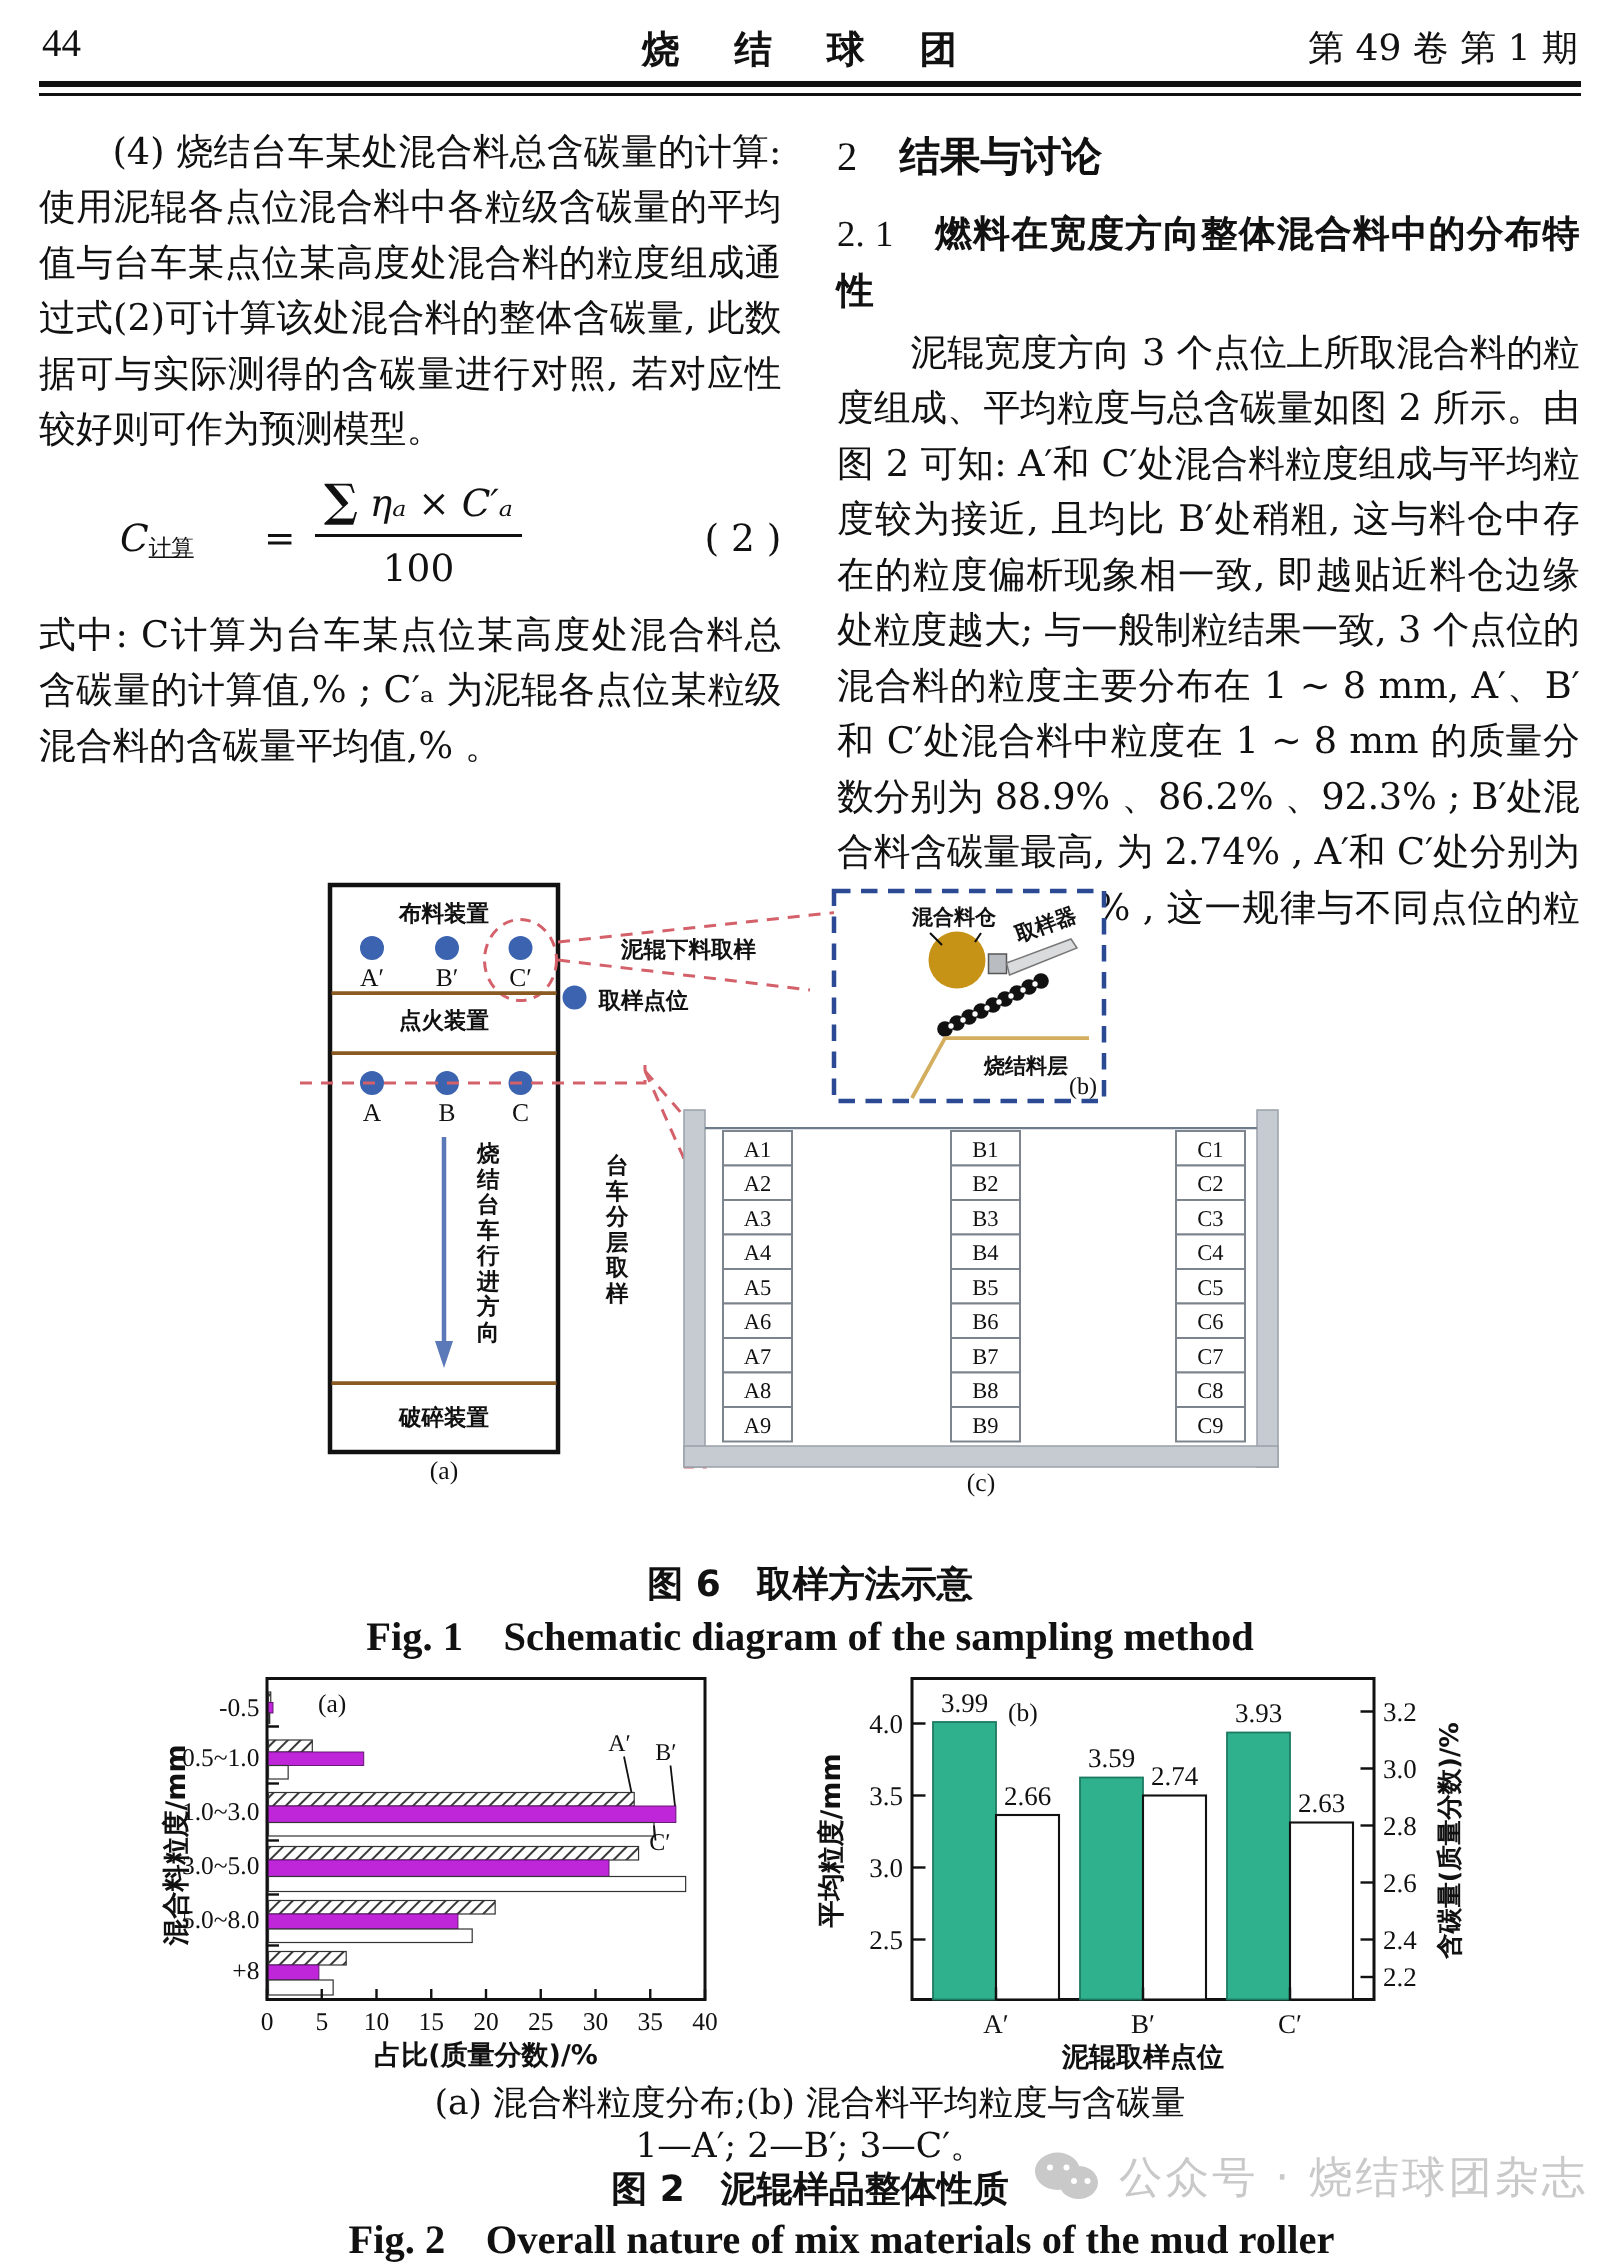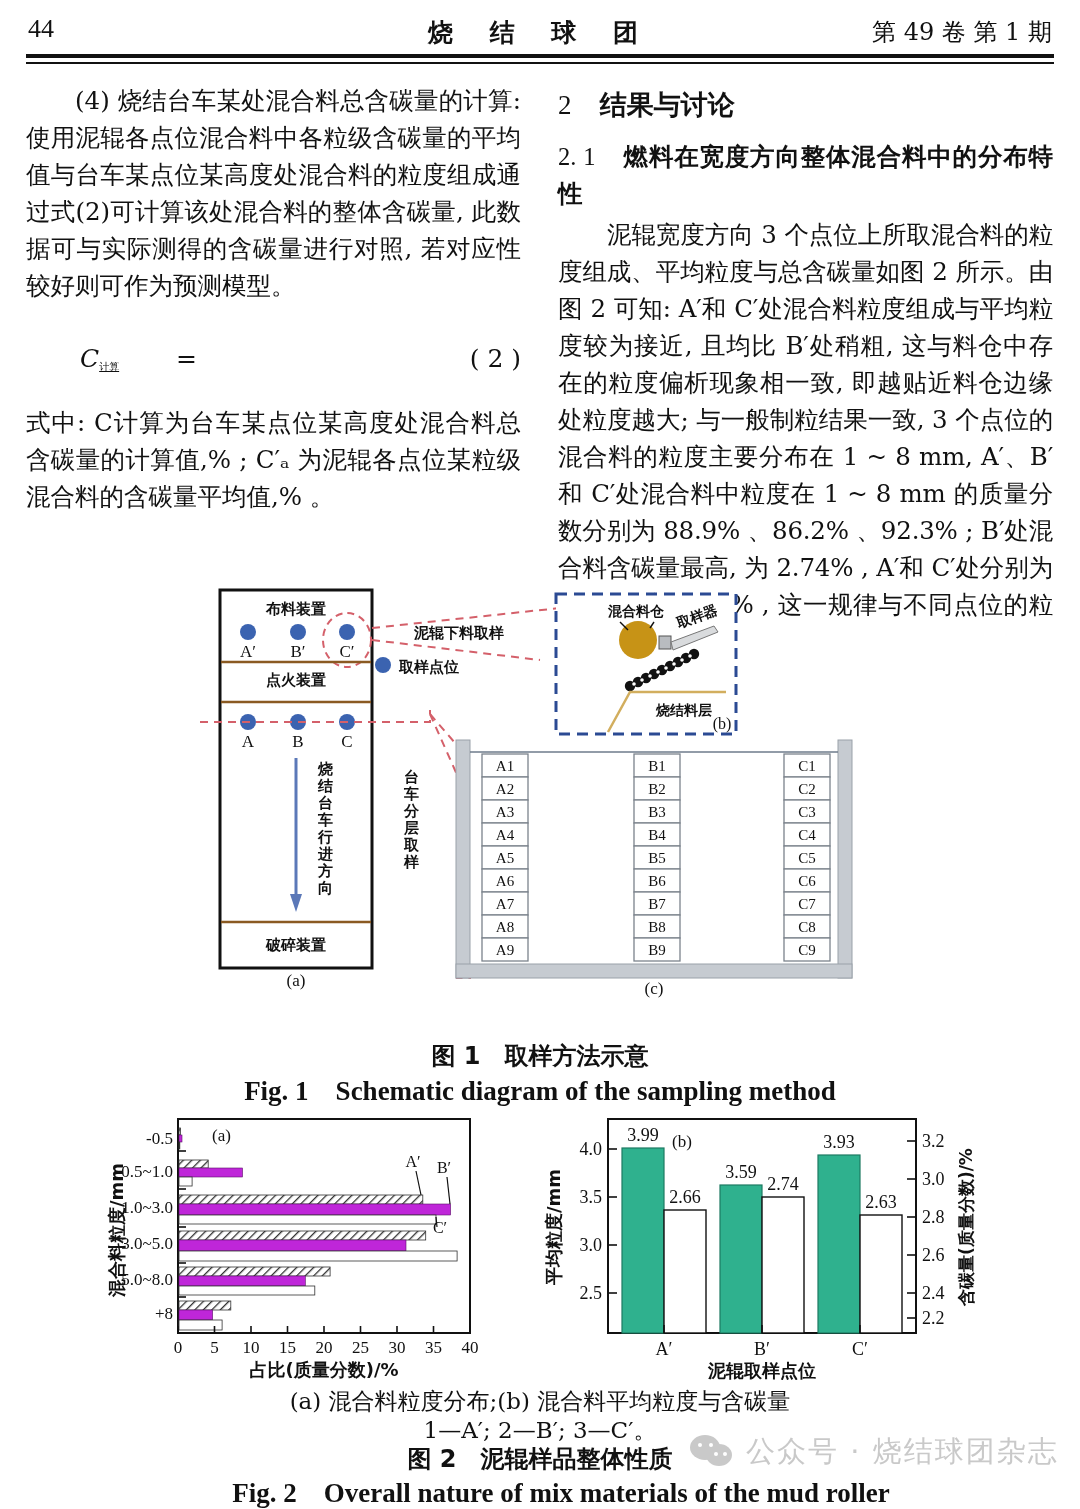--- a/index.html
+++ b/index.html
@@ -24,21 +24,21 @@
        font-family:"DejaVu Serif",serif;text-align:justify;}
   .col-l{left:26px;}
   .col-r{left:558px;}
   .col p{margin:0;}
   .indent{text-indent:2em;}
   .tight{letter-spacing:-0.2px;}
 
   
   .formula{position:relative;height:92px;margin:6px 0 2px 0;font-family:"DejaVu Serif",serif;}
   .f-lhs{position:absolute;left:54px;top:30px;font-size:25px;font-style:italic;}
-  .f-sub{font-style:normal;font-size:10px;vertical-align:-3px;text-decoration:underline;}
+  .f-sub{font-style:normal;font-size:15px;vertical-align:-3px;text-decoration:underline;}
   .f-eq{position:absolute;left:150px;top:30px;font-size:25px;}
   .f-frac{position:absolute;left:178px;top:6px;text-align:center;width:150px;}
   .f-num{font-size:25px;font-style:italic;white-space:nowrap;}
   .f-bar{border-top:2px solid #111;margin:2px 6px 2px 6px;}
   .f-den{font-size:25px;font-style:normal;}
   .f-no{position:absolute;right:0;top:30px;font-size:25px;}
   .sigma{font-size:30px;font-style:normal;font-weight:bold;}
 
   .sec-h{font-size:27px;font-weight:bold;font-family:"DejaVu Sans",sans-serif;margin:4px 0 14px 0;}
   .sec-h .num{font-family:"Liberation Serif",serif;font-weight:normal;}
@@ -80,20 +80,25 @@
   <div class="rule-thin"></div>
 
   <div class="col col-l">
     <p class="indent">(4) 烧结台车某处混合料总含碳量的计算:使用泥辊各点位混合料中各粒级含碳量的平均值与台车某点位某高度处混合料的粒度组成通过式(2)可计算该处混合料的整体含碳量, 此数据可与实际测得的含碳量进行对照, 若对应性较好则可作为预测模型。</p>
 
     <div class="formula">
       <span class="f-lhs">
         <span>C</span><span class="f-sub">计算</span>
       </span>
       <span class="f-eq">=</span>
+      <span class="f-frac">
+        <span class="f-num"><span class="sigma">∑</span> <span>ηₐ × C′ₐ</span></span>
+        <div class="f-bar"></div>
+        <span class="f-den">100</span>
+      </span>
       <span class="f-no">( 2 )</span>
     </div>
 
     <p>式中: C计算为台车某点位某高度处混合料总含碳量的计算值,% ; C′ₐ 为泥辊各点位某粒级混合料的含碳量平均值,% 。</p>
   </div>
 
   <div class="col col-r">
     <div class="sec-h">
       <span class="num">2</span>&nbsp;&nbsp;&nbsp;<span>结果与讨论</span>
     </div>
@@ -265,21 +270,21 @@
               <text x="807" y="350">C8</text>
             <rect x="784" y="356" width="46" height="23" fill="#fff" stroke="#7b838c" stroke-width="1.3"></rect>
               <text x="807" y="373">C9</text>
           </g>
         </g>
         <text x="654" y="412" font-family="Liberation Serif, serif" font-size="17" text-anchor="middle" fill="#111">(c)</text>
       </g>
     </svg>
   </div>
 
-  <div class="cap cap-cn" style="top:1040px;">图 1　取样方法示意</div>
+  <div class="cap cap-cn" style="top:1040px;">图 6　取样方法示意</div>
   <div class="cap cap-en" style="top:1073px;">Fig. 1　Schematic diagram of the sampling method</div>
 
   <div class="fig2">
     <svg width="1080" height="275" viewBox="0 0 1080 275" xmlns="http://www.w3.org/2000/svg">
       <defs>
         <pattern id="hatch" patternUnits="userSpaceOnUse" width="6" height="6" patternTransform="rotate(45)">
           <rect width="6" height="6" fill="#ffffff"></rect>
           <line x1="0" y1="0" x2="0" y2="6" stroke="#333" stroke-width="2.6"></line>
         </pattern>
       </defs>

